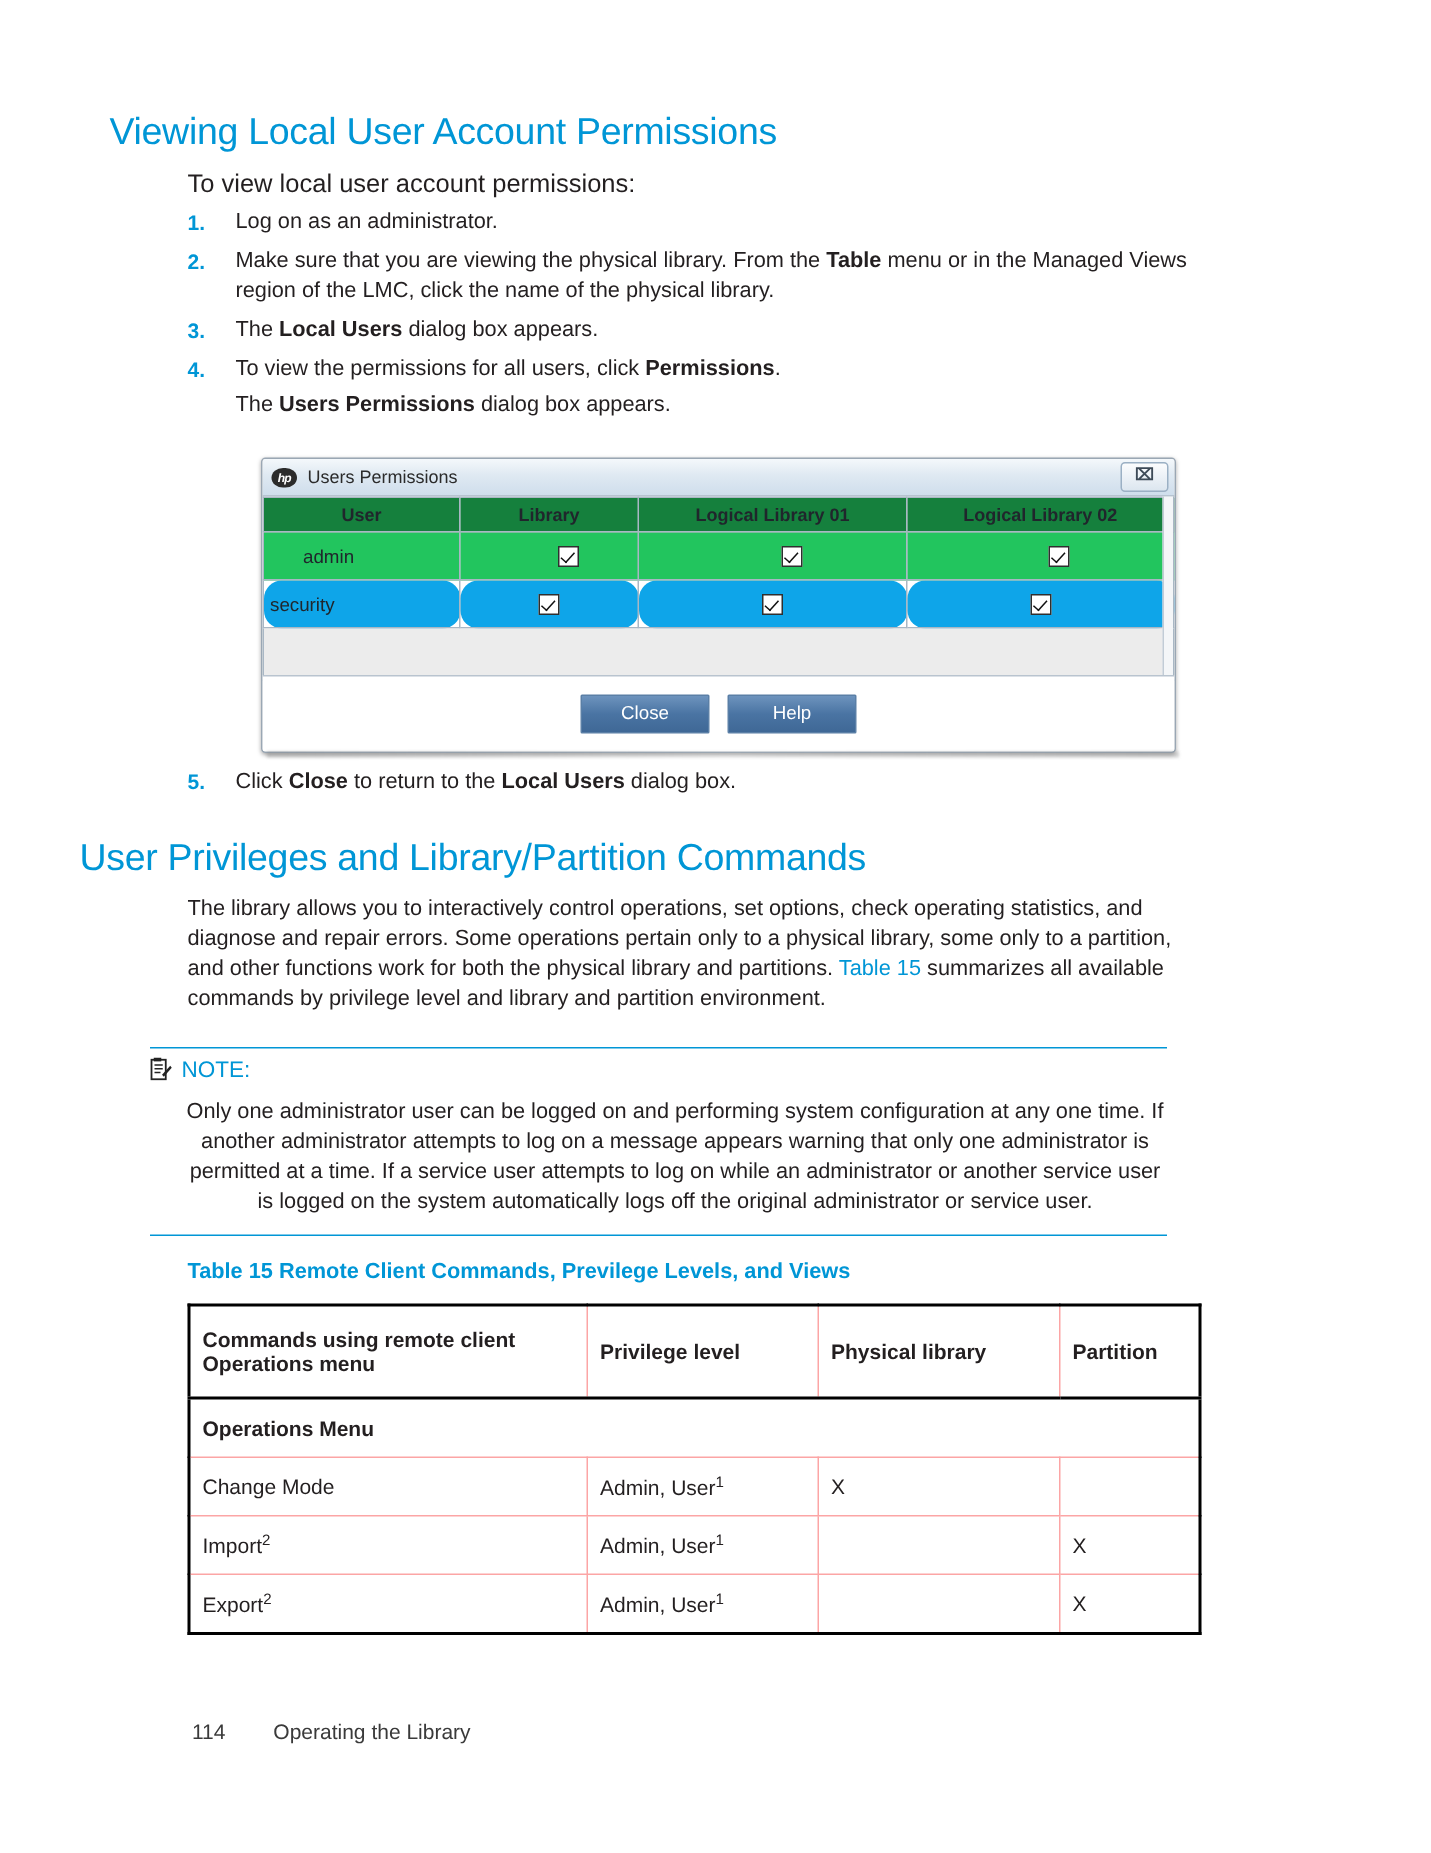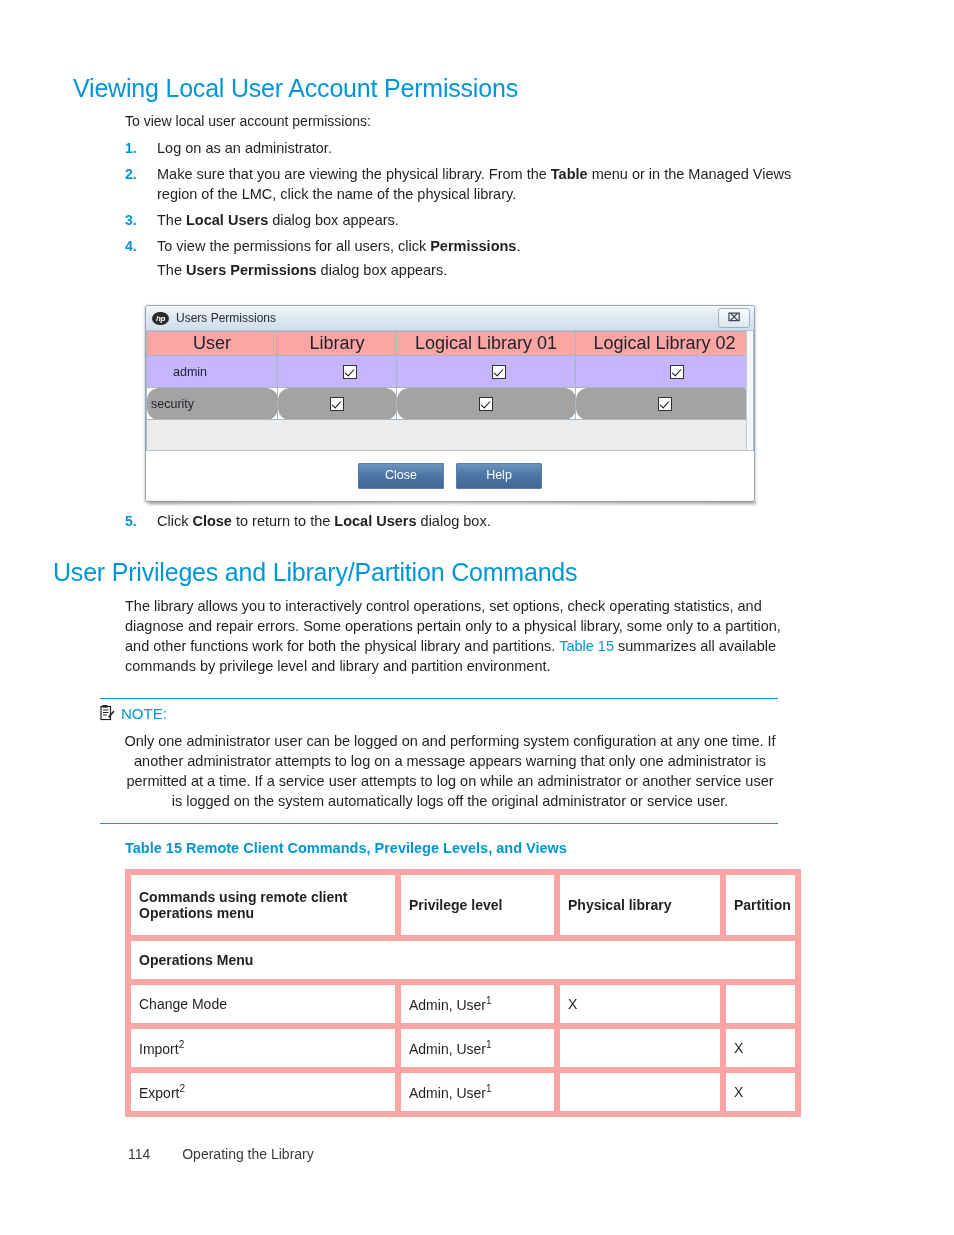--- a/index.html
+++ b/index.html
@@ -32,21 +32,21 @@
     white-space: nowrap;
   }
   #heading-viewing { left: 53px; top: 74px; margin-left: 20px; }
   #heading-privileges { left: 53px; top: 558px; }
 
   
   .intro {
     position: absolute;
     left: 125px;
     top: 113px;
-    font-size: 14px;
+    font-size: 17px;
     color: #231f20;
   }
 
   ol.steps {
     position: absolute;
     left: 125px;
     top: 139px;
     width: 672px;
     margin: 0;
     padding: 0;
@@ -99,21 +99,21 @@
     width: 675px;
     font-size: 14.5px;
     line-height: 1.38;
     color: #231f20;
   }
   .xref { color: #0096d6; }
 
   
   .dialog-wrap {
     position: absolute;
-    left: 145px;
+    left: 174px;
     top: 305px;
     width: 614px;
     height: 148px;
   }
   .dialog {
     position: absolute;
     left: 0; top: 0;
     width: 608px;
     height: 195px;
     background: #f2f2f2;
@@ -166,40 +166,40 @@
   }
 
   table.perm {
     width: 100%;
     border-collapse: collapse;
     table-layout: fixed;
     font-size: 12.5px;
     background: #ffffff;
   }
   table.perm th {
-    font-weight: normal;
-    background: #fca5a5;
+    font-weight: bold;
+    background: #15803d;
     border: 1px solid #a9b7c4;
     height: 20px;
     color: #20262c;
-    font-size: 18px;
+    font-size: 12px;
     text-align: center;
   }
   table.perm td {
     border: 1px solid #a9b7c4;
     height: 29px;
     color: #20262c;
     text-align: center;
   }
   table.perm td.username {
     text-align: left;
     padding-left: 4px;
   }
-  table.perm tr.selected td { background: #c4b5fd; padding-left: 26px; }
-  table.perm tr.normal td { background: #a3a3a3; border-radius: 12px; }
+  table.perm tr.selected td { background: #22c55e; padding-left: 26px; }
+  table.perm tr.normal td { background: #0ea5e9; border-radius: 12px; }
   .chk {
     display: inline-block;
     width: 12px; height: 12px;
     border: 1px solid #2f2f2f;
     background: #ffffff;
     position: relative;
     vertical-align: middle;
   }
   .chk::after {
     content: "";
@@ -310,21 +310,21 @@
     left: 125px;
     top: 869px;
     width: 676px;
     border-collapse: collapse;
     table-layout: fixed;
     font-size: 14px;
     color: #231f20;
     border: 2px solid #000000;
   }
   table.t15 th, table.t15 td {
-    border: 6px solid #fca5a5;
+    border: 1px solid #fca5a5;
     padding: 8px 8px;
     text-align: left;
     vertical-align: middle;
     font-weight: normal;
   }
   table.t15 thead th {
     font-weight: bold;
     border-bottom: 2px solid #000000;
     height: 44px;
     vertical-align: middle;

